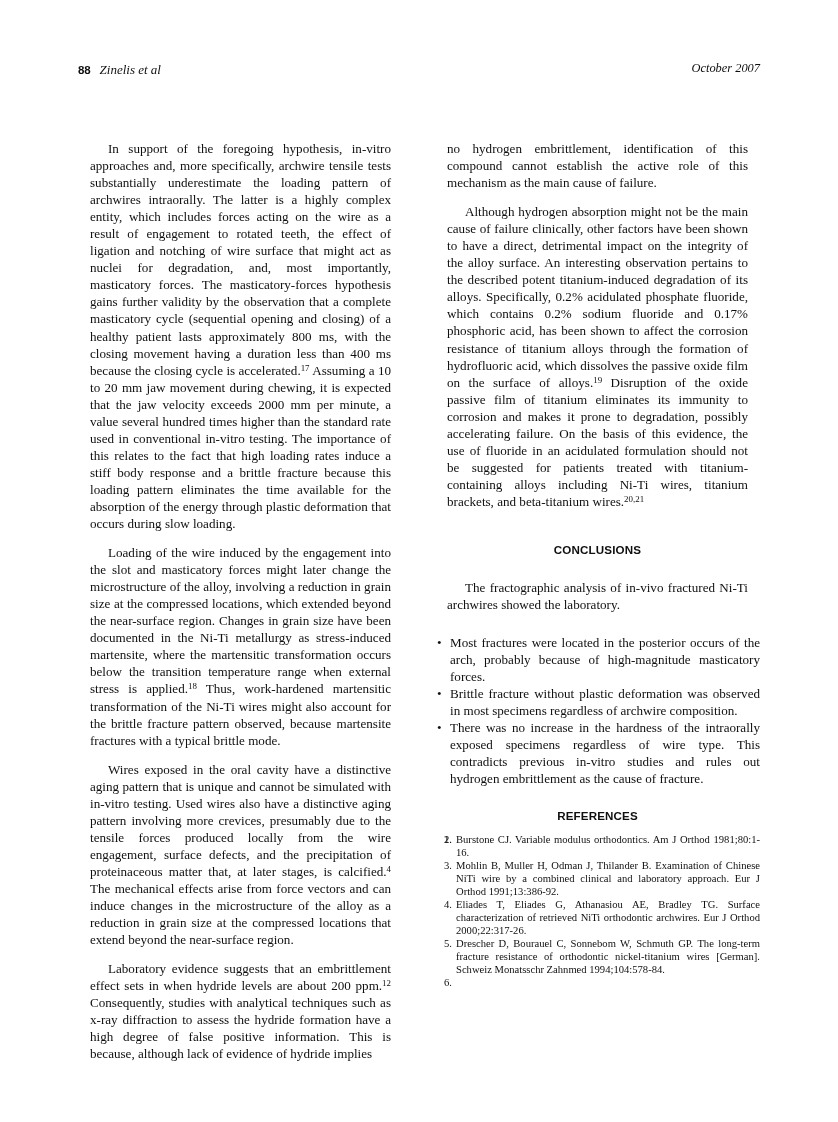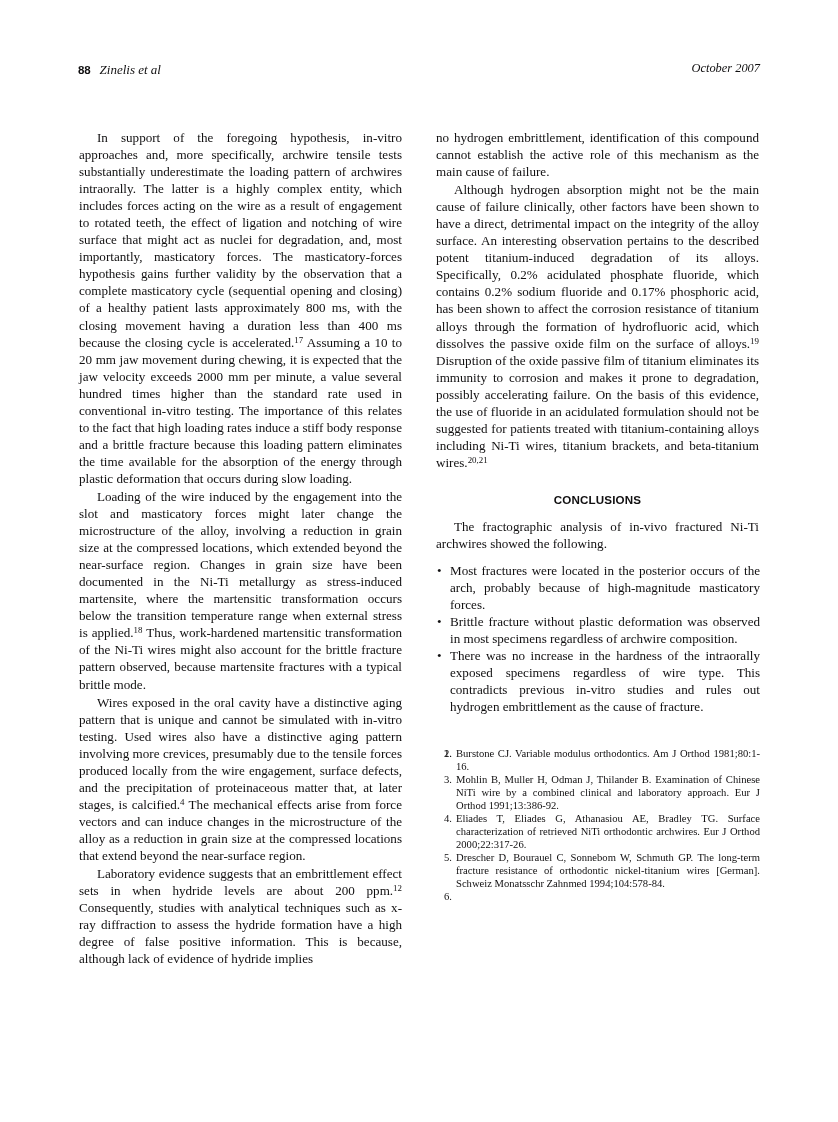--- a/index.html
+++ b/index.html
@@ -74,21 +74,21 @@
   }
   .col {
     position: absolute;
     top: 0;
     width: 325px;
   }
   .col-left  { left: 0; }
   .col-right { left: 357px; }
 
   p.body-par {
-    margin: 1px;
+    margin: 12px;
     font-size: 13.1px;
     line-height: 17.05px;
     text-align: justify;
     text-justify: inter-word;
     text-indent: 18px;
     hyphens: manual;
   }
   p.body-par.cont { text-indent: 0; }
 
   sup {
@@ -183,30 +183,31 @@
     </div>
 
     <div class="col col-right">
       <p class="body-par cont">no hydrogen embrittlement, identification of this compound cannot establish the active role of this mechanism as the main cause of failure.</p>
       <p class="body-par">Although hydrogen absorption might not be the main cause of failure clinically, other factors have been shown to have a direct, detrimental impact on the integrity of the alloy surface. An interesting observation pertains to the described potent titanium-induced degradation of its alloys. Specifically, 0.2% acidulated phosphate fluoride, which contains 0.2% sodium fluoride and 0.17% phosphoric acid, has been shown to affect the corrosion resistance of titanium alloys through the formation of hydrofluoric acid, which dissolves the passive oxide film on the surface of alloys.<sup>19</sup> Disruption of the oxide passive film of titanium eliminates its immunity to corrosion and makes it prone to degradation, possibly accelerating failure. On the basis of this evidence, the use of fluoride in an acidulated formulation should not be suggested for patients treated with titanium-containing alloys including Ni-Ti wires, titanium brackets, and beta-titanium wires.<sup>20,21</sup></p>
 
       <div class="head-gap-before"></div>
       <h2 class="section-head">CONCLUSIONS</h2>
       <div class="head-gap-after"></div>
 
-      <p class="body-par">The fractographic analysis of in-vivo fractured Ni-Ti archwires showed the following.</p>
+      <p class="body-par">The fractographic analysis of in-vivo fractured Ni-Ti archwires showed the laboratory.</p>
 
       <div class="bullets-gap"></div>
       <ul class="bullets">
         <li><span class="bullet-dot">•</span><span>Most fractures were located in the posterior occurs of the arch, probably because of high-magnitude masticatory forces.</span></li>
         <li><span class="bullet-dot">•</span><span>Brittle fracture without plastic deformation was observed in most specimens regardless of archwire composition.</span></li>
         <li><span class="bullet-dot">•</span><span>There was no increase in the hardness of the intraorally exposed specimens regardless of wire type. This contradicts previous in-vitro studies and rules out hydrogen embrittlement as the cause of fracture.</span></li>
       </ul>
 
       <div class="head-gap-before"></div>
+      <h2 class="section-head">REFERENCES</h2>
       <div class="head-gap-after"></div>
 
       <ol class="references">
         <li><span class="ref-num">1.</span></li>
         <li><span class="ref-num">2.</span><span>Burstone CJ. Variable modulus orthodontics. Am J Orthod 1981;80:1-16.</span></li>
         <li><span class="ref-num">3.</span><span>Mohlin B, Muller H, Odman J, Thilander B. Examination of Chinese NiTi wire by a combined clinical and laboratory approach. Eur J Orthod 1991;13:386-92.</span></li>
         <li><span class="ref-num">4.</span><span>Eliades T, Eliades G, Athanasiou AE, Bradley TG. Surface characterization of retrieved NiTi orthodontic archwires. Eur J Orthod 2000;22:317-26.</span></li>
         <li><span class="ref-num">5.</span><span>Drescher D, Bourauel C, Sonnebom W, Schmuth GP. The long-term fracture resistance of orthodontic nickel-titanium wires [German]. Schweiz Monatsschr Zahnmed 1994;104:578-84.</span></li>
         <li><span class="ref-num">6.</span></li>
       </ol>

